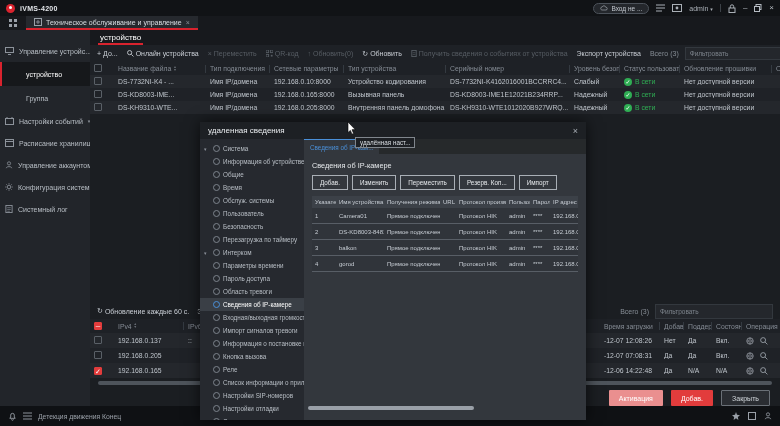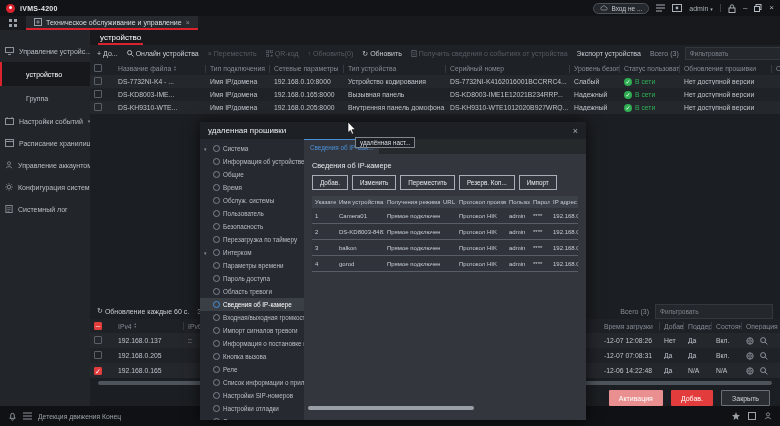--- a/index.html
+++ b/index.html
@@ -504,21 +504,21 @@
       </svg>
     <svg width="8" height="8" viewBox="0 0 10 10">
         <circle cx="5" cy="3" r="2" fill="none" stroke="#9aa0a8"></circle>
         <path d="M1.5 9c0-2.6 7-2.6 7 0" fill="none" stroke="#9aa0a8"></path>
       </svg>
   </span>
 </div>
 
 <div class="abs modal">
   <div class="modal-title">
-    <span>удаленная прошивки</span>
+    <span>удаленная сведения</span>
     <span class="modal-close">×</span>
   </div>
   <div class="modal-body">
     <div class="mtree">
       <div class="titem">
           <span class="tarrow">▾</span>
           <span class="gicon"></span>
           <span>Система</span>
         </div>
       <div class="titem lvl1">

